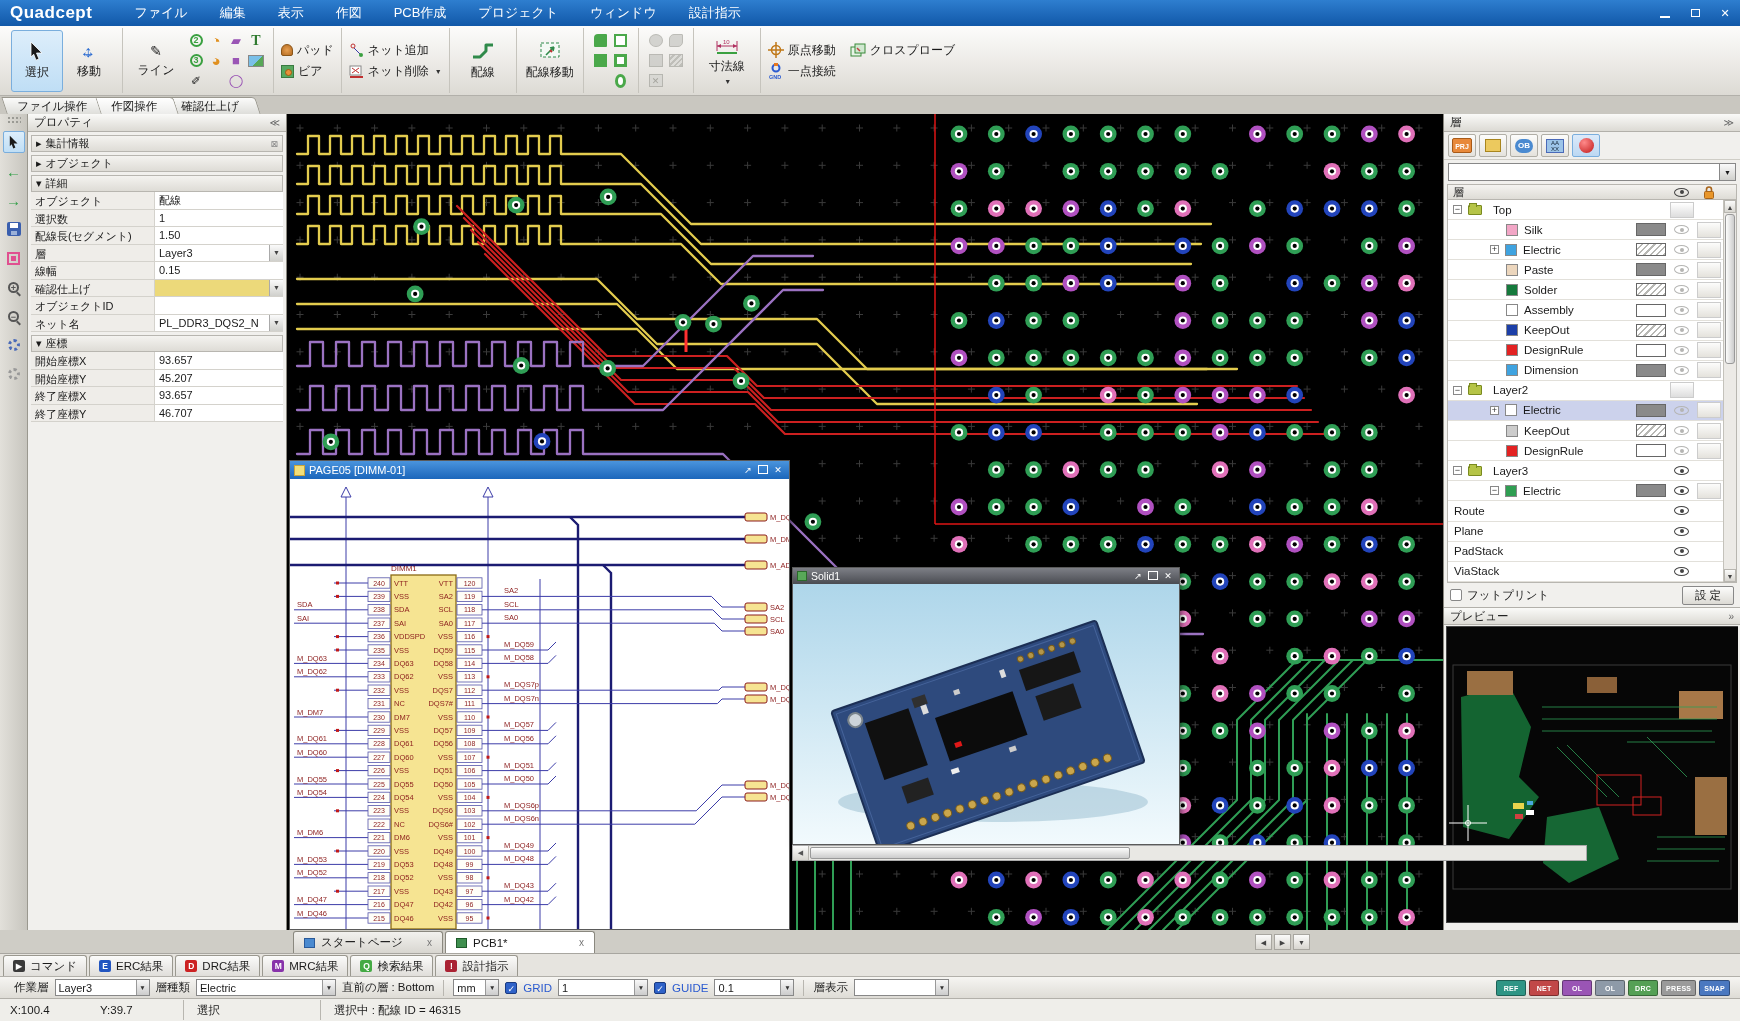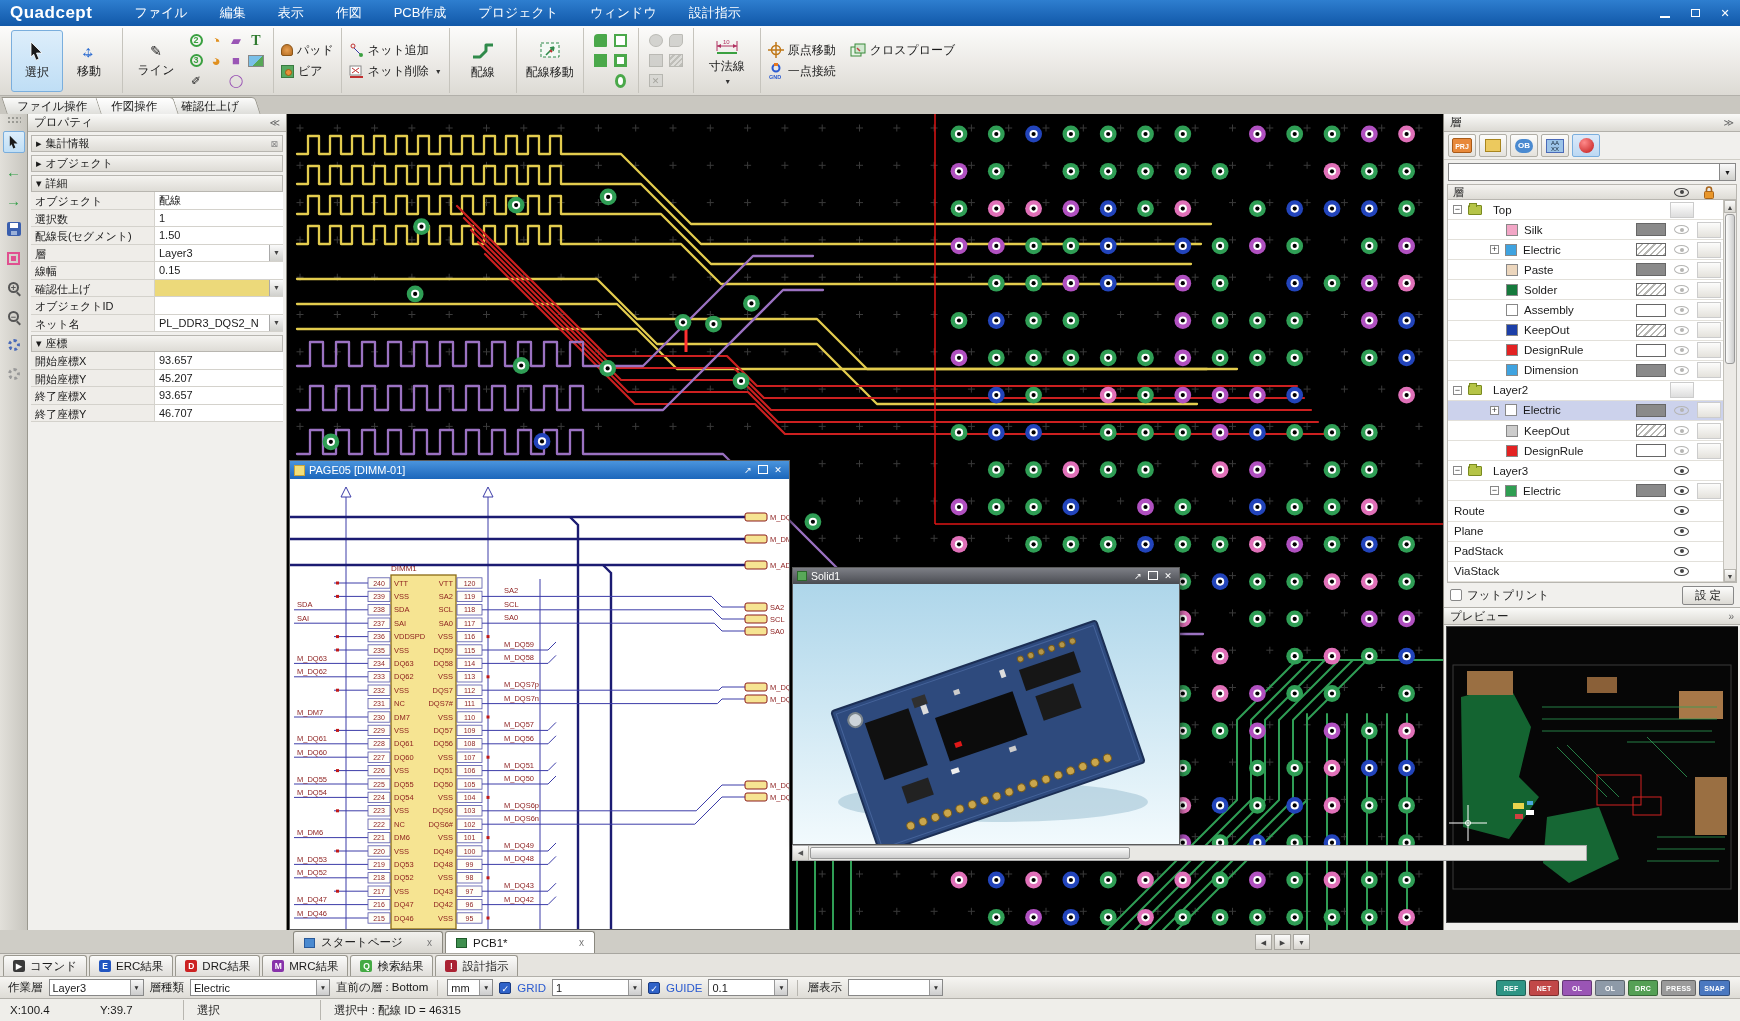--- a/index.html
+++ b/index.html
@@ -186,21 +186,21 @@
   .tab-ic-pcb{width:11px;height:10px;background:#3f8f4f;border:1px solid #1e5a2a;}
   .tabarrows{margin-left:auto;margin-right:430px;display:flex;gap:2px;align-items:center;padding-bottom:3px;}
   .tabarrows .ta{width:17px;height:16px;background:linear-gradient(#fbfbfa,#d8d6d0);border:1px solid #a8a6a0;font-size:7px;text-align:center;line-height:15px;color:#444;}
 
   #paneltabs{position:absolute;left:0;top:954px;width:1740px;height:23px;background:#e6e4df;border-bottom:1px solid #b2b0aa;display:flex;align-items:flex-end;padding-left:3px;}
   .ptab{height:21px;display:flex;align-items:center;gap:5px;padding:0 9px;font-size:11.5px;border:1px solid #9a988f;border-bottom:none;
     background:linear-gradient(#fbfbfa,#e0deda);border-radius:3px 3px 0 0;margin-right:2px;}
   .pbadge{width:12px;height:12px;color:#fff;font-size:8.5px;font-weight:bold;text-align:center;line-height:12px;border-radius:2px;}
 
   #status1{position:absolute;left:0;top:977px;width:1740px;height:22px;background:linear-gradient(#f6f5f2,#dedcd6);
-    border-bottom:1px solid #b2b0aa;display:flex;align-items:center;padding:0 8px;gap:6px;font-size:11.5px;}
+    border-bottom:1px solid #b2b0aa;display:flex;align-items:center;padding:0 14px;gap:6px;font-size:11.5px;}
   .combo{height:17px;background:#fff;border:1px solid #888;display:flex;align-items:center;font-size:11px;padding-left:3px;}
   .combo b{margin-left:auto;width:13px;height:100%;background:linear-gradient(#f8f8f8,#ccc);border-left:1px solid #999;
     text-align:center;font-size:6.5px;line-height:15px;font-weight:normal;color:#333;}
   .cbchk{width:12px;height:12px;background:#2f62c8;border:1px solid #1a3a80;color:#fff;font-size:9px;line-height:12px;text-align:center;border-radius:2px;}
   .bluelab{color:#2a5ad0;}
   .vsep{width:1px;height:16px;background:#b8b6b0;margin:0 3px;}
   #minibtns{position:absolute;right:10px;display:flex;gap:3px;}
   .mini{height:16px;min-width:30px;padding:0 4px;color:#fff;font-size:7px;font-weight:bold;text-align:center;line-height:16px;border-radius:2px;border:1px solid rgba(0,0,0,.35);letter-spacing:.3px;}
 
   #status2{position:absolute;left:0;top:999px;width:1740px;height:22px;background:#efeeea;display:flex;align-items:center;font-size:11.5px;}

